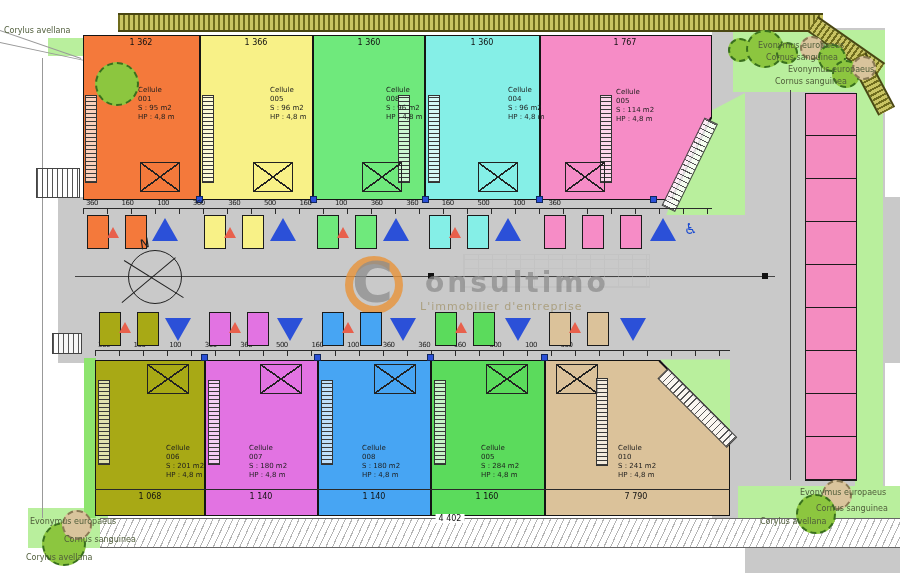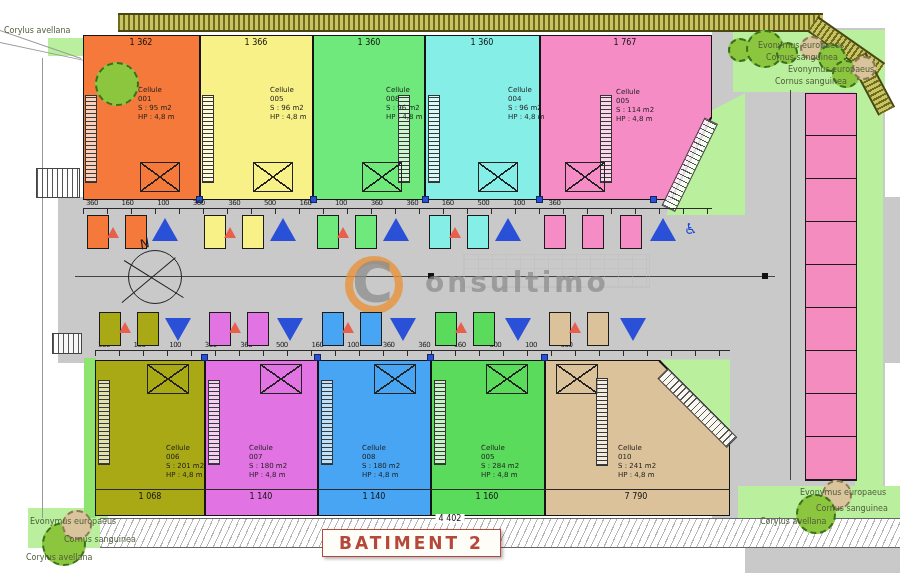--- a/index.html
+++ b/index.html
@@ -192,20 +192,21 @@
 
   <div class="compass-circle" style="left:128px;top:250px;"></div>
   <div class="compass-line" style="left:122px;top:302px;width:70px;transform:rotate(-40deg);"></div>
   <div class="compass-line" style="left:124px;top:260px;width:70px;transform:rotate(32deg);"></div>
   <div class="north" style="left:140px;top:236px;transform:rotate(-20deg);">N</div>
 
   <div class="wm-bldg" style="left:463px;top:254px;width:185px;height:32px;"></div>
   <div class="wm-ring" style="left:345px;top:256px;"></div>
   <div class="wm-c" style="left:352px;top:254px;">C</div>
   <div class="wm-brand" style="left:404px;top:266px;margin-left:21px;">onsultimo</div>
+  <div class="wm-tag" style="left:420px;top:300px;">L'immobilier d'entreprise</div>
 
   <div class="micro" style="left:98px;top:341px;">360 160 100 360 360 500 160 100 360 360 160 500 100 360</div>
   <div class="dimline" style="left:95px;top:350px;width:635px;"></div>
 
   <div class="stall" style="left: 99px; top: 312px; background-color: rgb(168, 169, 21);"></div>
   <div class="stall" style="left: 137px; top: 312px; background-color: rgb(168, 169, 21);"></div>
   <div class="tri-red" style="left:119px;top:322px;"></div>
   <div class="tri-down" style="left:165px;top:318px;"></div>
 
   <div class="stall" style="left: 209px; top: 312px; background-color: rgb(226, 115, 226);"></div>
@@ -314,15 +315,14 @@
   <div class="plant-label" style="left:30px;top:517px;">Evonymus europaeus</div>
   <div class="plant-label" style="left:64px;top:535px;">Cornus sanguinea</div>
   <div class="plant-label" style="left:26px;top:553px;">Corylus avellana</div>
 
   <div class="tree tan" style="left:822px;top:480px;width:30px;height:30px;"></div>
   <div class="tree" style="left:796px;top:494px;width:40px;height:40px;"></div>
   <div class="plant-label" style="left:800px;top:488px;">Evonymus europaeus</div>
   <div class="plant-label" style="left:816px;top:504px;">Cornus sanguinea</div>
   <div class="plant-label" style="left:760px;top:517px;">Corylus avellana</div>
 
-  <div class="title-box" style="left:322px;top:529px;">BATIMENT 2</div>
 
 </div>
 
 </body></html>

